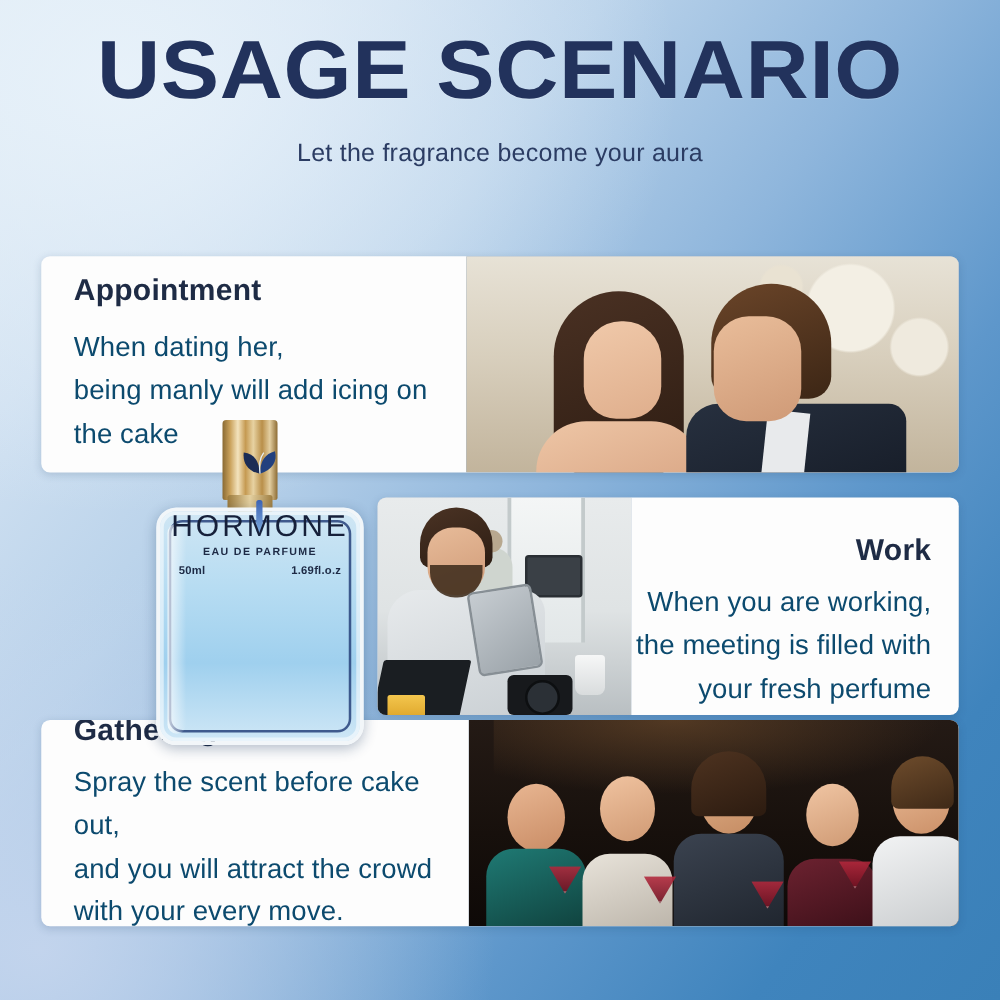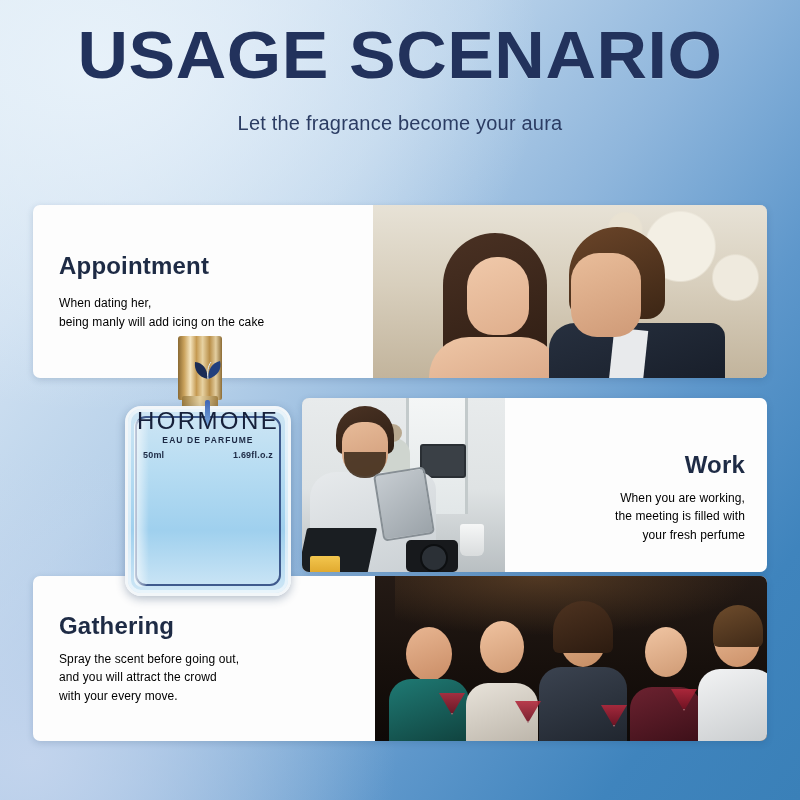--- a/index.html
+++ b/index.html
@@ -47,21 +47,21 @@
   .card {
     position:absolute;
     background:#fdfdfd;
     border-radius:7px;
     overflow:hidden;
     display:flex;
     box-shadow:0 2px 7px rgba(30,60,100,.18);
   }
   .card-text { display:flex; flex-direction:column; justify-content:center; }
   .card-title { font-size:24px; font-weight:700; color:#1e2b45; letter-spacing:.2px; }
-  .card-line { font-size:12px; color:#000000; line-height:1.55; letter-spacing:.1px; }
+  .card-line { font-size:22px; color:#0c4a6e; line-height:1.55; letter-spacing:.1px; }
   .card-photo { position:relative; overflow:hidden; background:#93a7bb; }
 
   
   #card-appointment { left:33px; top:205px; width:734px; height:173px; }
   #card-appointment .card-text { width:340px; padding:0 13px 0 26px; }
   #card-appointment .card-title { margin-bottom:14px; }
   #card-appointment .card-photo { width:394px; }
 
   
   #card-work { left:302px; top:398px; width:465px; height:174px; }
@@ -336,21 +336,21 @@
     <div class="card-title">Work</div>
     <div class="card-line">When you are working,</div>
     <div class="card-line">the meeting is filled with</div>
     <div class="card-line">your fresh perfume</div>
   </div>
 </div>
 
 <div class="card" id="card-gathering">
   <div class="card-text">
     <div class="card-title">Gathering</div>
-    <div class="card-line">Spray the scent before going out,</div>
+    <div class="card-line">Spray the scent before cake out,</div>
     <div class="card-line">and you will attract the crowd</div>
     <div class="card-line">with your every move.</div>
   </div>
   <div class="card-photo">
     <div class="scene sc-party">
       <div class="glow"></div>
       <div class="p p1">
           <div class="hair"></div>
           <div class="h"></div>
           <div class="b"></div>

